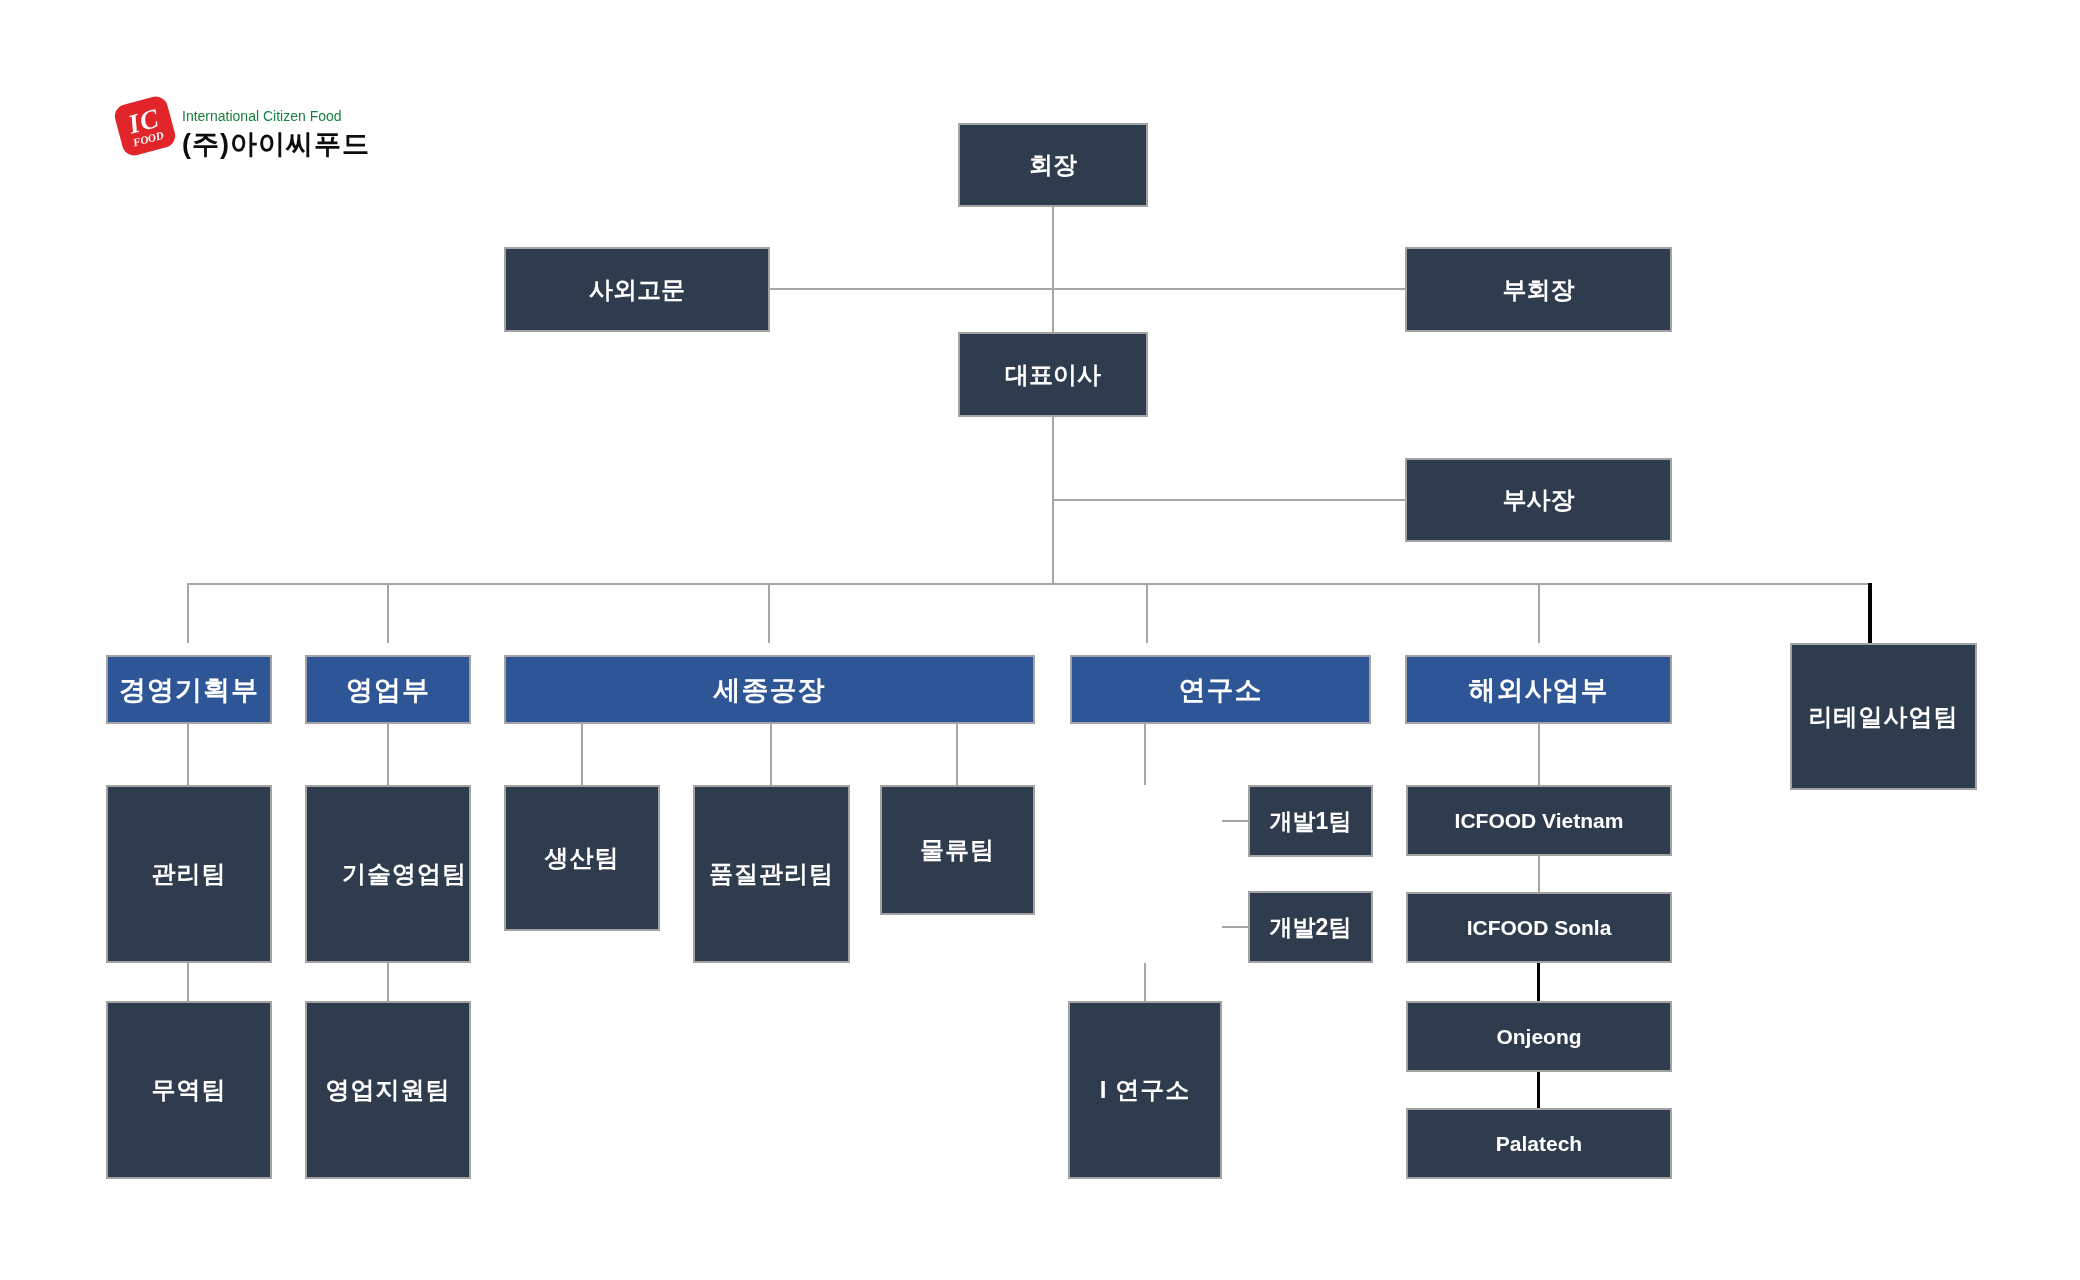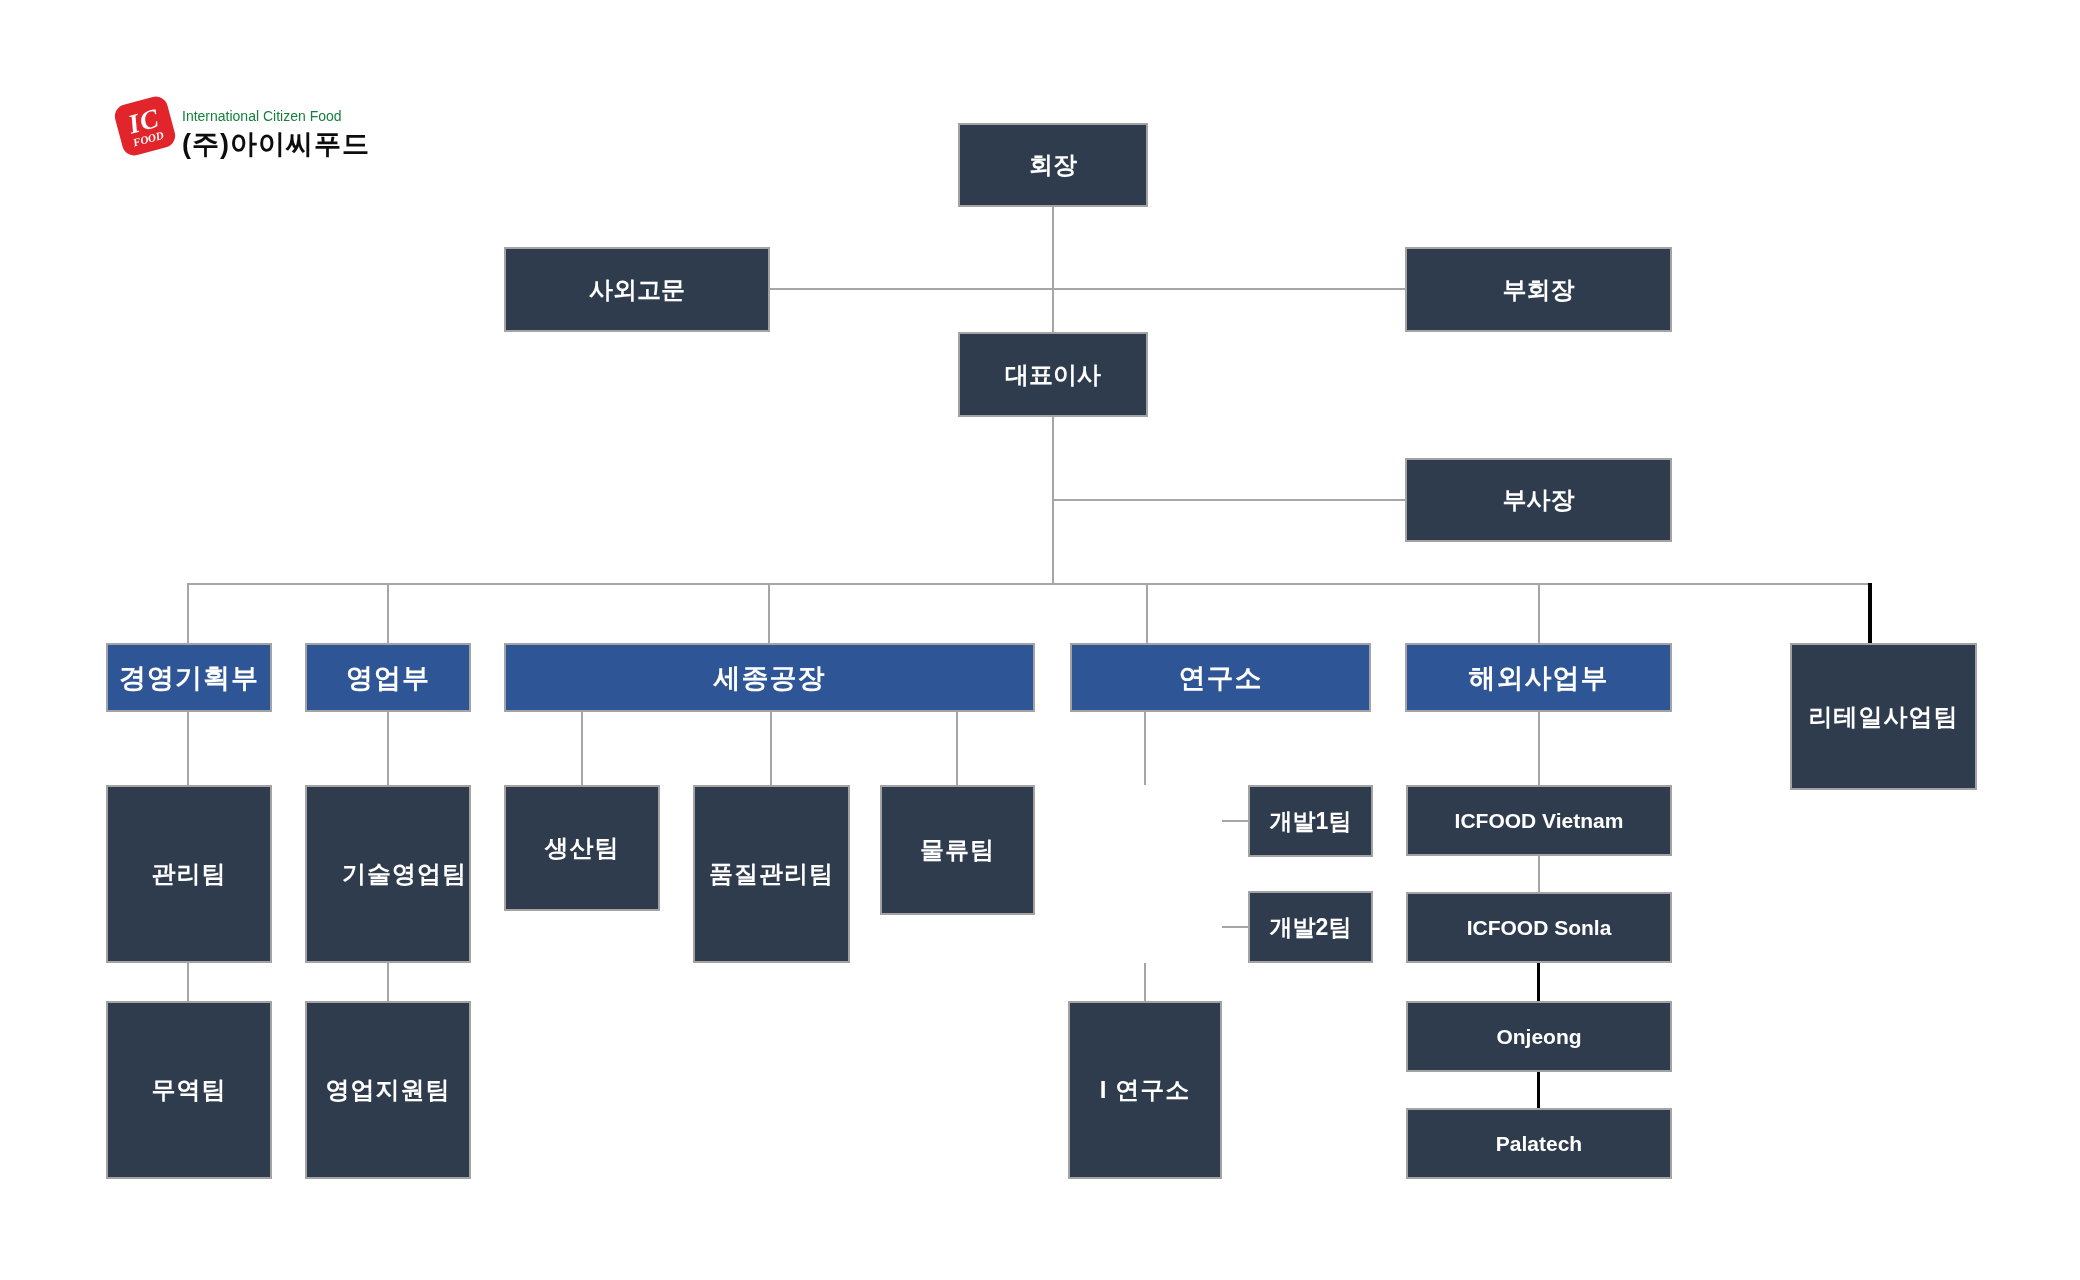--- a/index.html
+++ b/index.html
@@ -4,21 +4,21 @@
 <style>
   html,body{margin:0;padding:0;background:#ffffff;}
   body{font-family:"Liberation Sans","DejaVu Sans",sans-serif;}
   #canvas{position:relative;width:2080px;height:1280px;background:#ffffff;overflow:hidden;}
 
   
   .node{position:absolute;display:flex;align-items:center;justify-content:center;
         color:#ffffff;font-weight:bold;text-align:center;box-sizing:border-box;
         border:2px solid var(--border,#a3a3a3);}
   .navy{background:var(--navy,#2f3c4e);}
-  .blue{background:var(--blue,#2e5595);}
+  .blue{background:var(--blue,#2e5595);margin-top:12px;}
   .fs-top{font-size:24px;}
   .fs-head{font-size:27px;letter-spacing:1px;}
   .fs-team{font-size:24px;letter-spacing:1px;}
   .fs-sub{font-size:23px;}
   .fs-latin{font-size:21px;}
 
   
   .line{position:absolute;background:var(--line,#a6a6a6);}
   .vline{width:2px;}
   .hline{height:2px;}
@@ -93,21 +93,21 @@
 
   <div class="node blue fs-head" style="left:106px;top:643px;width:166px;height:69px;">경영기획부</div>
   <div class="node blue fs-head" style="left:305px;top:643px;width:166px;height:69px;">영업부</div>
   <div class="node blue fs-head" style="left:504px;top:643px;width:531px;height:69px;">세종공장</div>
   <div class="node blue fs-head" style="left:1070px;top:643px;width:301px;height:69px;">연구소</div>
   <div class="node blue fs-head" style="left:1405px;top:643px;width:267px;height:69px;">해외사업부</div>
   <div class="node navy fs-team" style="left:1790px;top:643px;width:187px;height:147px;">리테일사업팀</div>
 
   <div class="node navy fs-team" style="left:106px;top:785px;width:166px;height:178px;">관리팀</div>
   <div class="node navy fs-team" style="left:305px;top:785px;width:166px;height:178px;padding-left:33px;">기술영업팀</div>
-  <div class="node navy fs-team" style="left:504px;top:785px;width:156px;height:126px;">생산팀</div>
+  <div class="node navy fs-team" style="left:504px;top:785px;width:156px;height:146px;">생산팀</div>
   <div class="node navy fs-team" style="left:693px;top:785px;width:157px;height:178px;">품질관리팀</div>
   <div class="node navy fs-team" style="left:880px;top:785px;width:155px;height:130px;">물류팀</div>
   <div class="node navy fs-sub" style="left:1248px;top:785px;width:125px;height:72px;">개발1팀</div>
   <div class="node navy fs-sub" style="left:1248px;top:891px;width:125px;height:72px;">개발2팀</div>
   <div class="node navy fs-latin" style="left:1406px;top:785px;width:266px;height:71px;">ICFOOD Vietnam</div>
   <div class="node navy fs-latin" style="left:1406px;top:892px;width:266px;height:71px;">ICFOOD Sonla</div>
   <div class="node navy fs-latin" style="left:1406px;top:1001px;width:266px;height:71px;">Onjeong</div>
   <div class="node navy fs-latin" style="left:1406px;top:1108px;width:266px;height:71px;">Palatech</div>
 
   <div class="node navy fs-team" style="left:106px;top:1001px;width:166px;height:178px;">무역팀</div>

